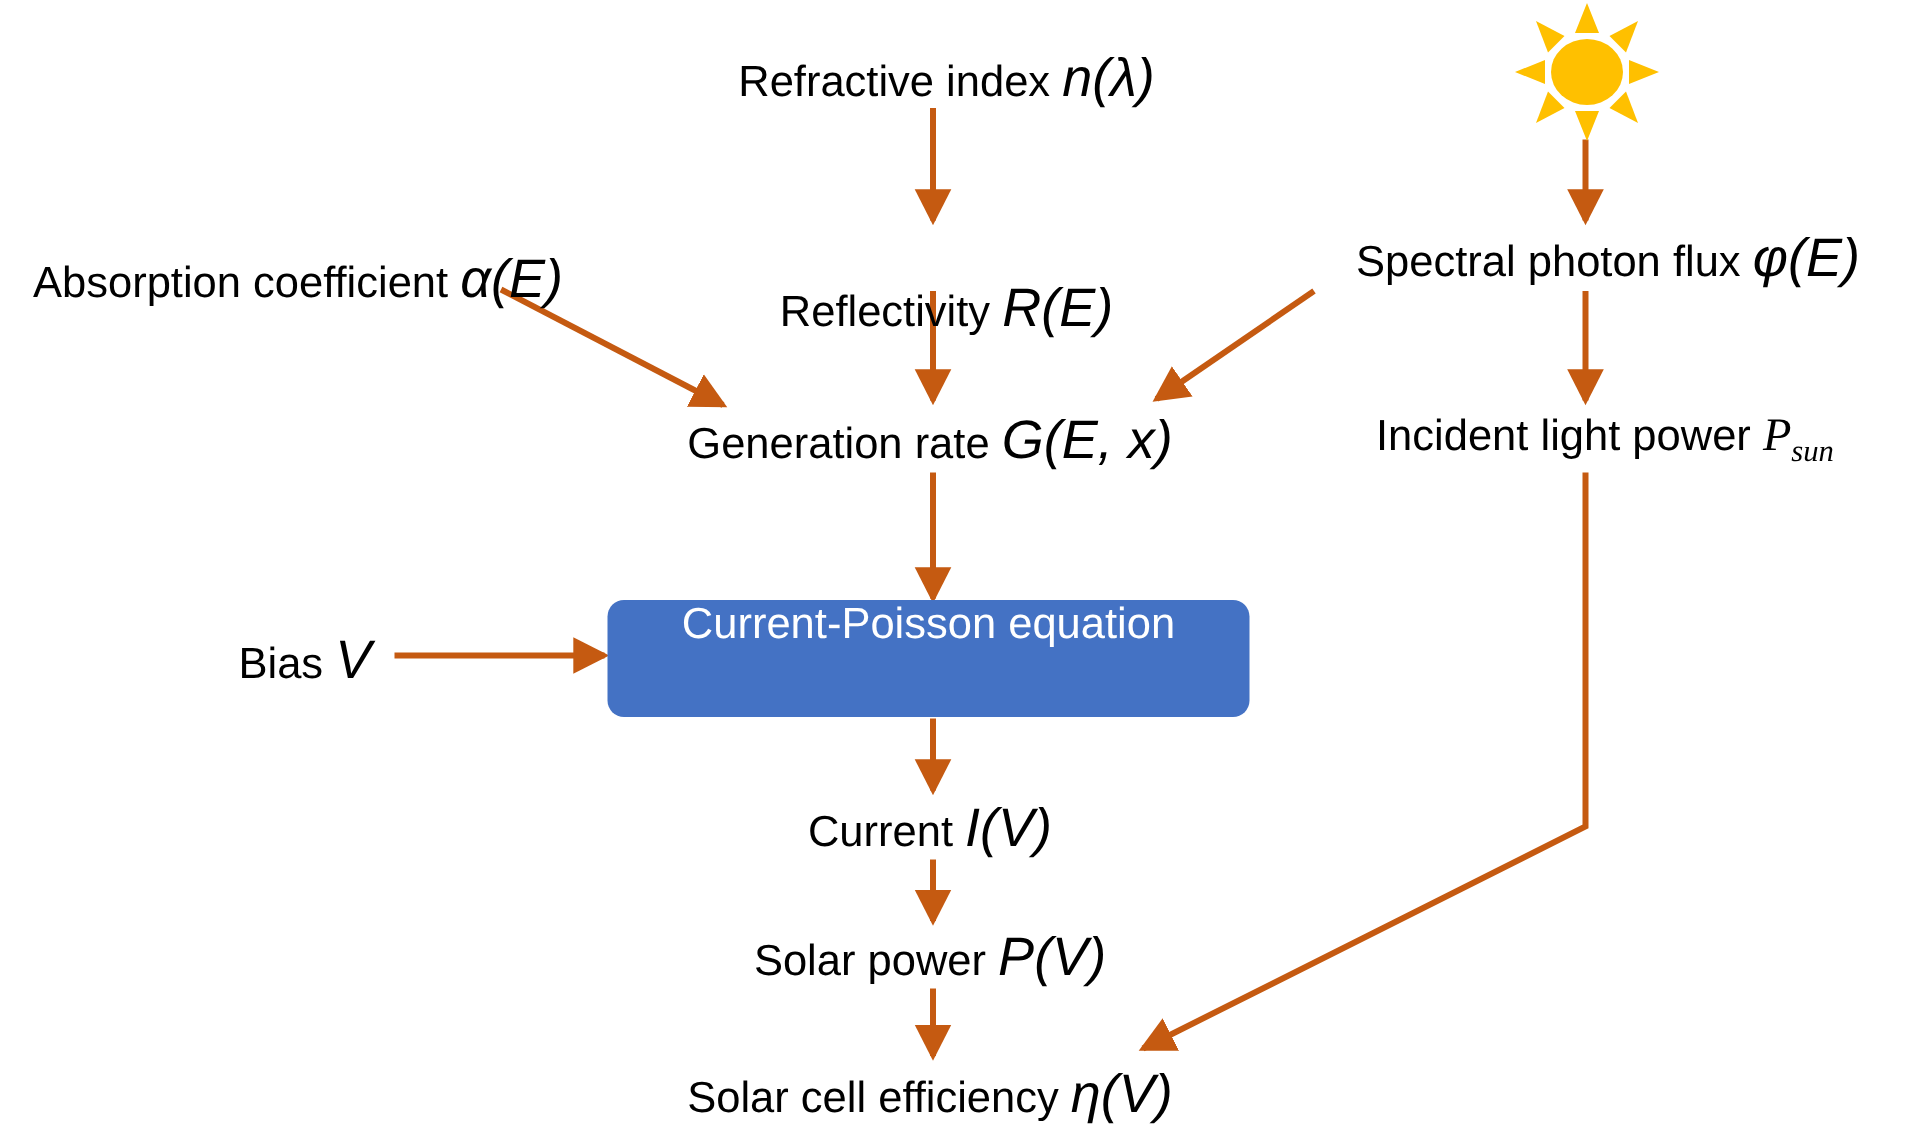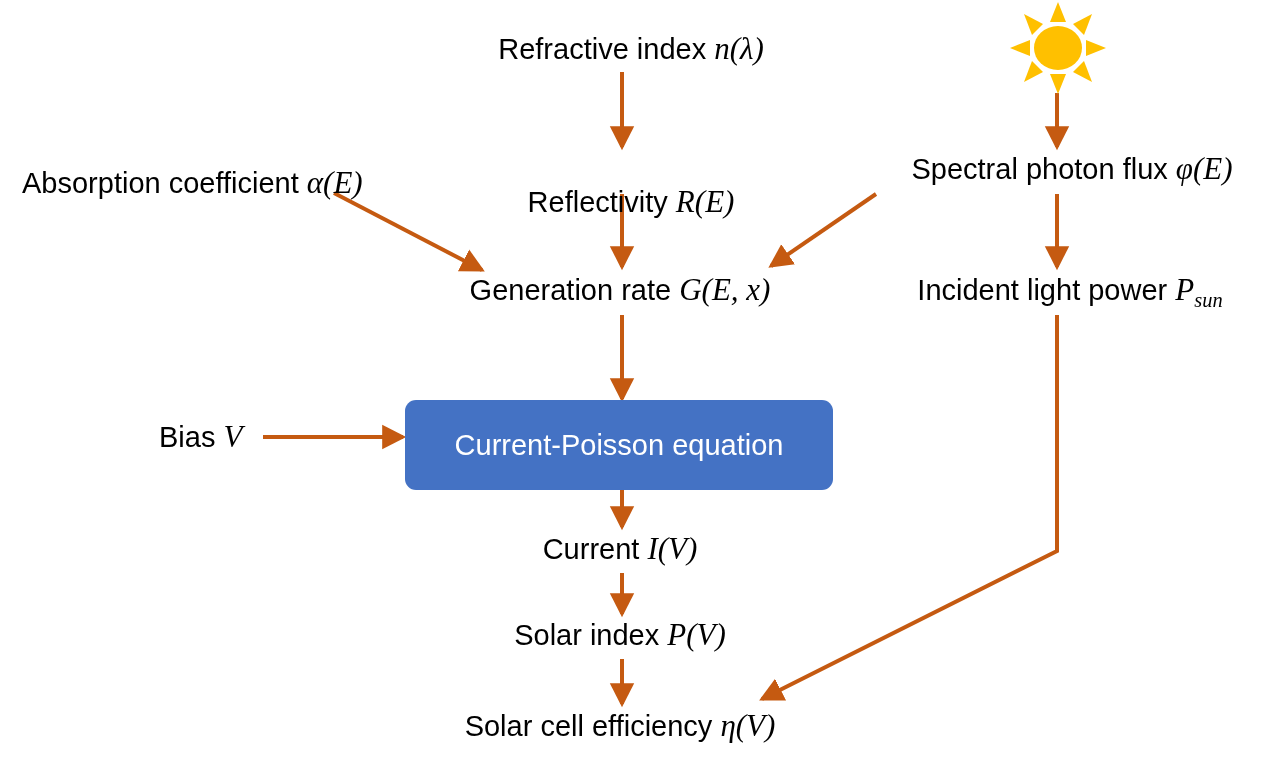--- a/index.html
+++ b/index.html
@@ -18,46 +18,46 @@
   .node-label {
     position: absolute;
     color: #000000;
     font-size: 29px;
     font-family: "Liberation Sans", sans-serif;
     white-space: nowrap;
     line-height: 1.1;
     letter-spacing: 0px;
   }
   .node-label .mathi {
-    font-family: Liberation Serif, serif;
+    font-family: Liberation Sans, sans-serif;
     font-style: italic;
-    font-size: 31px;
+    font-size: 36px;
   }
   .node-label .mathsub {
     font-family: "Liberation Serif", serif;
     font-style: italic;
     font-size: 31px;
   }
   .node-label .mathsub sub {
     font-size: 0.66em;
     font-style: italic;
   }
   .center-x {
     transform: translateX(-50%);
   }
   .process-box {
     position: absolute;
     left: 405px;
     top: 400px;
     width: 428px;
-    height: 90px;
+    height: 78px;
     background: #4472C4;
     border-radius: 11px;
     display: flex;
-    align-items: center;
+    align-items: flex-start;
     justify-content: center;
     box-sizing: border-box;
   }
   .process-box .box-text {
     color: #ffffff;
     font-size: 29px;
     font-family: "Liberation Sans", sans-serif;
     white-space: nowrap;
   }
   svg.arrows {
@@ -159,20 +159,20 @@
 
   <div class="process-box">
     <span class="box-text">Current-Poisson equation</span>
   </div>
 
   <div class="node-label center-x" style="left:620px; top:532px;">
     <span>Current </span><span class="mathi">I(V)</span>
   </div>
 
   <div class="node-label center-x" style="left:620px; top:618px;">
-    <span>Solar index </span><span class="mathi">P(V)</span>
+    <span>Solar power </span><span class="mathi">P(V)</span>
   </div>
 
   <div class="node-label center-x" style="left:620px; top:709px;">
     <span>Solar cell efficiency </span><span class="mathi">η(V)</span>
   </div>
 
 </div>
 
 </body></html>

